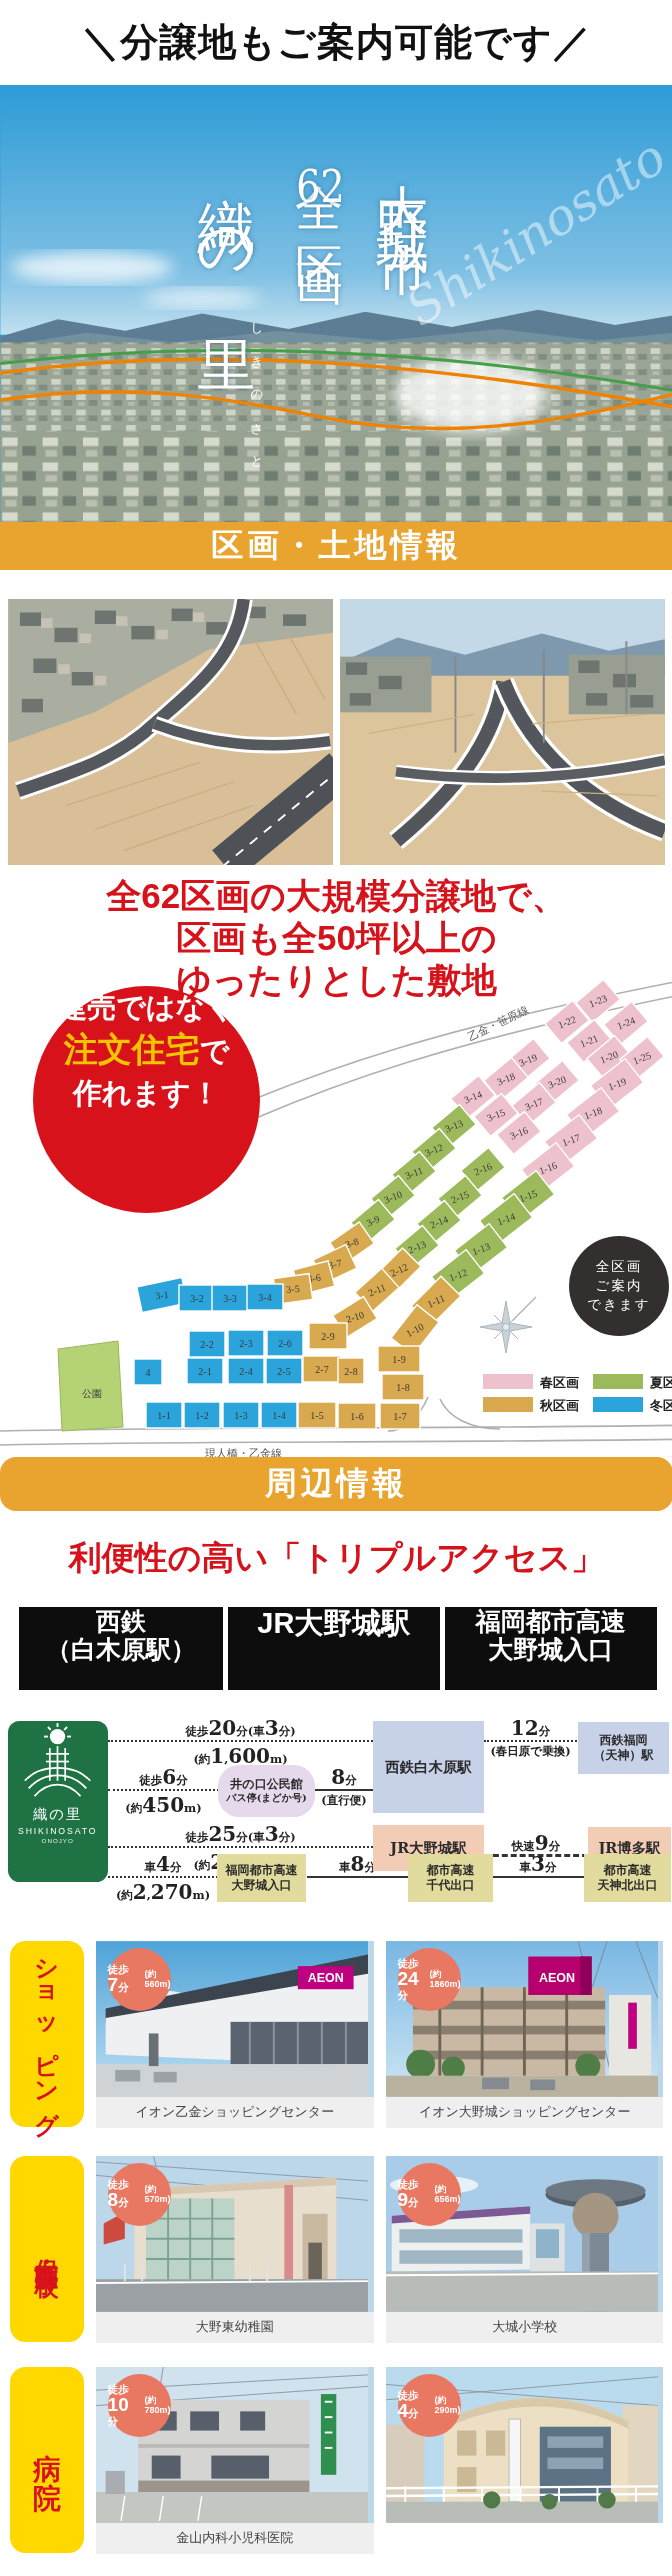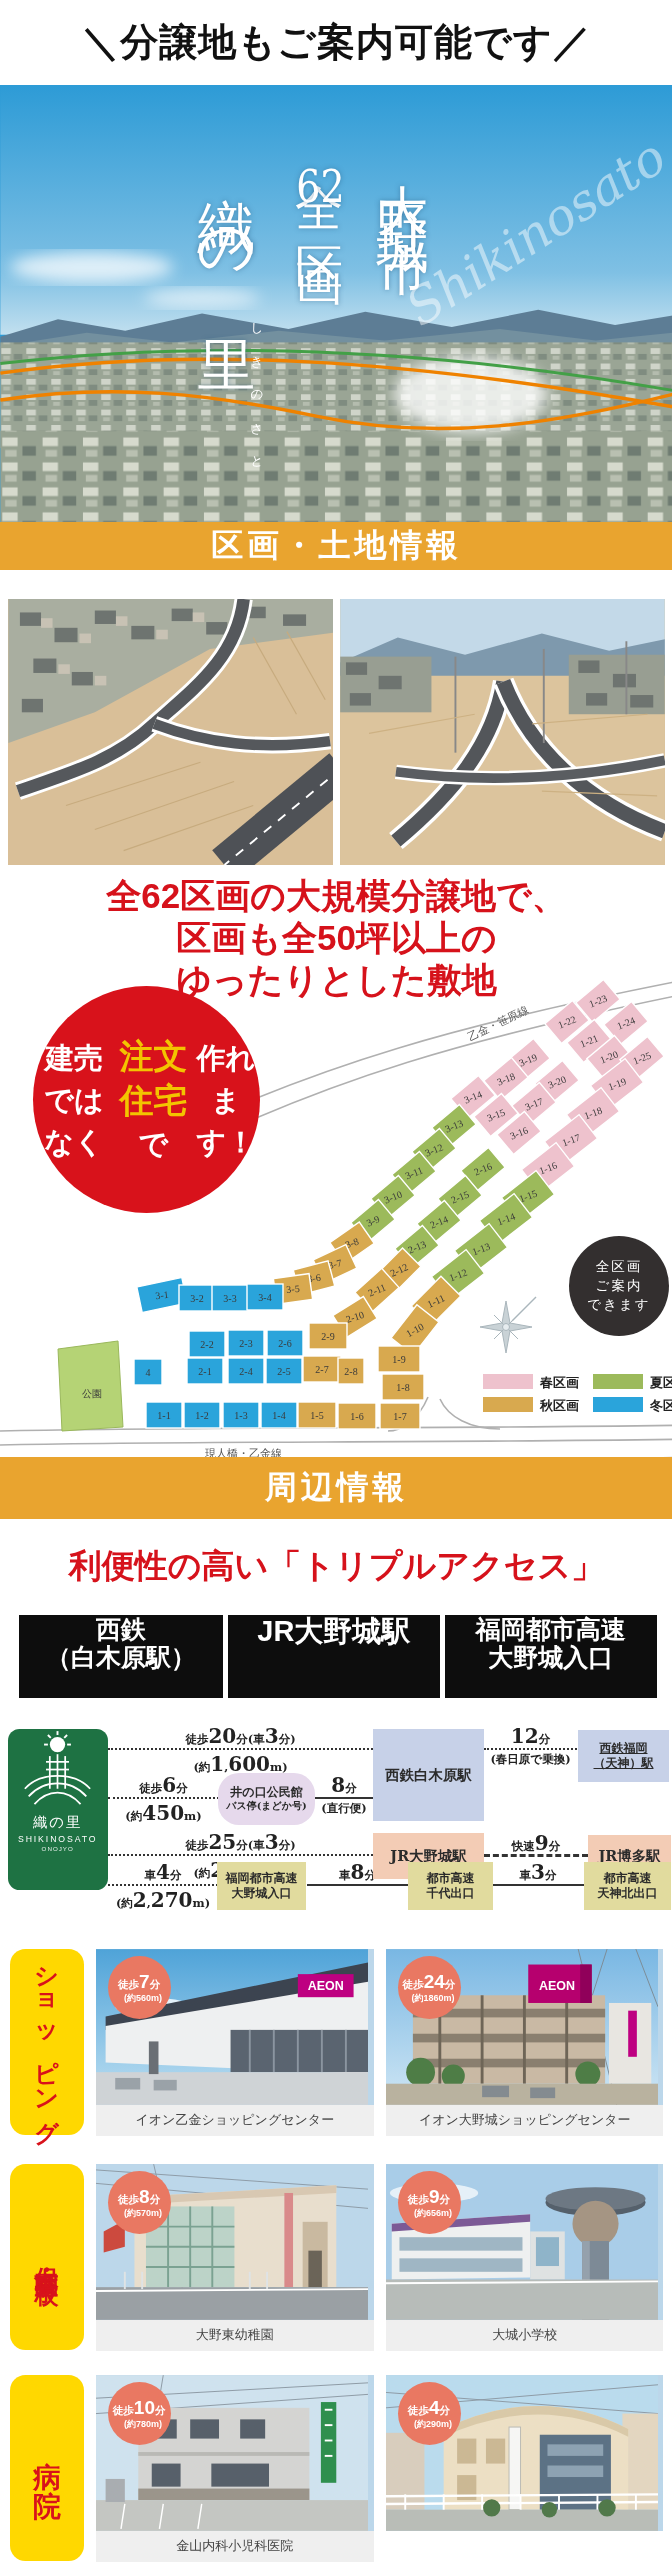--- a/index.html
+++ b/index.html
@@ -21,36 +21,36 @@
   .vcol3{left:188px;top:67px;font-size:58px;letter-spacing:38px;}
   .furigana{position:absolute;left:248px;top:229px;writing-mode:vertical-rl;text-orientation:upright;
     color:#fff;font-size:12.5px;letter-spacing:19px;font-family:"DejaVu Serif",serif;}
   .watermark{position:absolute;left:386px;top:113px;width:317px;color:#fff;opacity:.48;
     font-family:"DejaVu Serif",serif;font-style:italic;font-size:50px;transform:rotate(-33deg);}
 
   
   .band{background:#e9a42f;color:#fff;display:flex;align-items:center;justify-content:center;
     font-weight:bold;letter-spacing:3.8px;}
   .band1{height:48px;font-size:32px;}
-  .band2{height:62px;font-size:32px;}
+  .band2{height:54px;font-size:32px;border-radius:16px;}
 
   
   .landphotos{display:flex;gap:7.7px;padding:29px 7.7px 0 7.7px;height:266px;box-sizing:content-box;}
   .landphoto{flex:1;overflow:hidden;background:#d9bf98;}
   .landphoto svg{display:block;}
 
   
   .headline{margin-top:9.6px;text-align:center;color:#d6121b;font-weight:bold;
     font-size:35px;line-height:42px;height:127px;}
 
   
   .mapwrap{position:relative;height:478px;margin-top:-23px;}
   .mapwrap svg{position:absolute;inset:0;}
   .redbadge{position:absolute;left:33px;top:7.7px;width:227px;height:227px;border-radius:50%;
-    background:#d8121b;display:flex;flex-direction:row;align-items:center;justify-content:flex-end;
+    background:#d8121b;display:flex;flex-direction:column;align-items:center;justify-content:flex-start;
     color:#fff;font-weight:bold;font-size:29px;line-height:42px;text-align:center;}
   .redbadge .hl{color:#f3c400;font-size:34px;}
   .lot-label{font-family:"Liberation Serif",serif;fill:#3a3a3a;font-size:10px;}
   .map-road-label{font-family:"Liberation Serif",serif;fill:#555;font-size:11px;}
   .legend-label{font-weight:bold;fill:#222;font-size:13px;font-family:"Liberation Sans",sans-serif;}
   .note-text{fill:#fff;font-size:13.5px;letter-spacing:2px;font-family:"DejaVu Serif",serif;}
 
   
   .acc-title{margin-top:25px;text-align:center;color:#d6121b;font-weight:bold;font-size:33px;height:46px;}
   .bbrow{display:grid;grid-template-columns:204px 212px 1fr;gap:4.8px;margin:25px 16.3px 0 19px;height:83px;}
@@ -87,21 +87,21 @@
     justify-content:center;}
   .cat-label span{writing-mode:vertical-rl;text-orientation:upright;color:#d8121b;
     font-weight:bold;font-size:24px;letter-spacing:2.9px;}
   .sec-hospital .cat-label span{letter-spacing:29px;font-size:28px;}
   .pcard{position:relative;flex:1;background:#fff;}
   .pimg{height:156px;overflow:hidden;background:#bcd7ea;}
   .pimg svg{display:block;}
   .pcap{height:31px;background:#efefef;display:flex;align-items:center;justify-content:center;
     font-size:13px;color:#444;}
   .pbadge{position:absolute;left:11.5px;top:7.7px;width:63px;height:63px;border-radius:50%;
-    background:#e97862;color:#fff;display:flex;flex-direction:column;align-items:center;
+    background:#e97862;color:#fff;display:flex;align-items:center;
     justify-content:center;font-weight:bold;line-height:1.1;}
   .pbadge .t{font-size:10.6px;}
   .pbadge .t .n{font-size:19px;}
   .pbadge .d{font-size:9px;margin-top:1px;padding-left:8px;}
 </style>
 </head>
 <body>
 
 <div class="page">
 
@@ -604,37 +604,37 @@
         <div class="lab below">(約<b class="n">450</b>m)</div>
       </div>
       <div class="alink l-solid" style="left: 315px; top: 68px; width: 58px;">
         <div class="lab above"><b class="n">8</b>分</div>
         <div class="lab below">(直行便)</div>
       </div>
       <div class="alink l-dotted" style="left: 108px; top: 125px; width: 265px;">
         <div class="lab above">徒歩<b class="n">25</b>分(車<b class="n">3</b>分)</div>
         <div class="lab below">(約<b class="n">2</b>,<b class="n">000</b>m)</div>
       </div>
-      <div class="alink l-dashed" style="left: 484px; top: 125px; width: 104px;">
+      <div class="alink l-dashed" style="left: 484px; top: 133px; width: 104px;">
         <div class="lab above">快速<b class="n">9</b>分</div>
       </div>
       <div class="alink l-dotted" style="left: 108px; top: 155px; width: 110px;">
         <div class="lab above">車<b class="n">4</b>分</div>
         <div class="lab below">(約<b class="n">2</b>,<b class="n">270</b>m)</div>
       </div>
       <div class="alink l-solid" style="left: 307px; top: 155px; width: 101px;">
         <div class="lab above">車<b class="n">8</b>分</div>
       </div>
       <div class="alink l-solid" style="left: 492px; top: 155px; width: 92px;">
         <div class="lab above">車<b class="n">3</b>分</div>
       </div>
       <div class="anode big" style="left: 373px; top: 0px; width: 111px; height: 92px; background: rgb(199, 209, 232);">
         <div>西鉄白木原駅</div>
       </div>
-      <div class="anode" style="left: 578px; top: 1.9px; width: 91px; height: 52px; background: rgb(199, 209, 232); text-decoration: underline;">
+      <div class="anode" style="left: 578px; top: 1.9px; width: 91px; height: 52px; background: rgb(199, 209, 232);">
         <div>西鉄福岡</div>
         <div>（天神）駅</div>
       </div>
       <div class="anode" style="left: 218px; top: 44px; width: 97px; height: 52px; background: rgb(230, 217, 236); border-radius: 21px;">
         <div>井の口公民館</div>
         <div style="font-size: 10px;">バス停(まどか号)</div>
       </div>
       <div class="anode big" style="left: 373px; top: 104px; width: 111px; height: 46px; background: rgb(243, 204, 181);">
         <div>JR大野城駅</div>
       </div>

